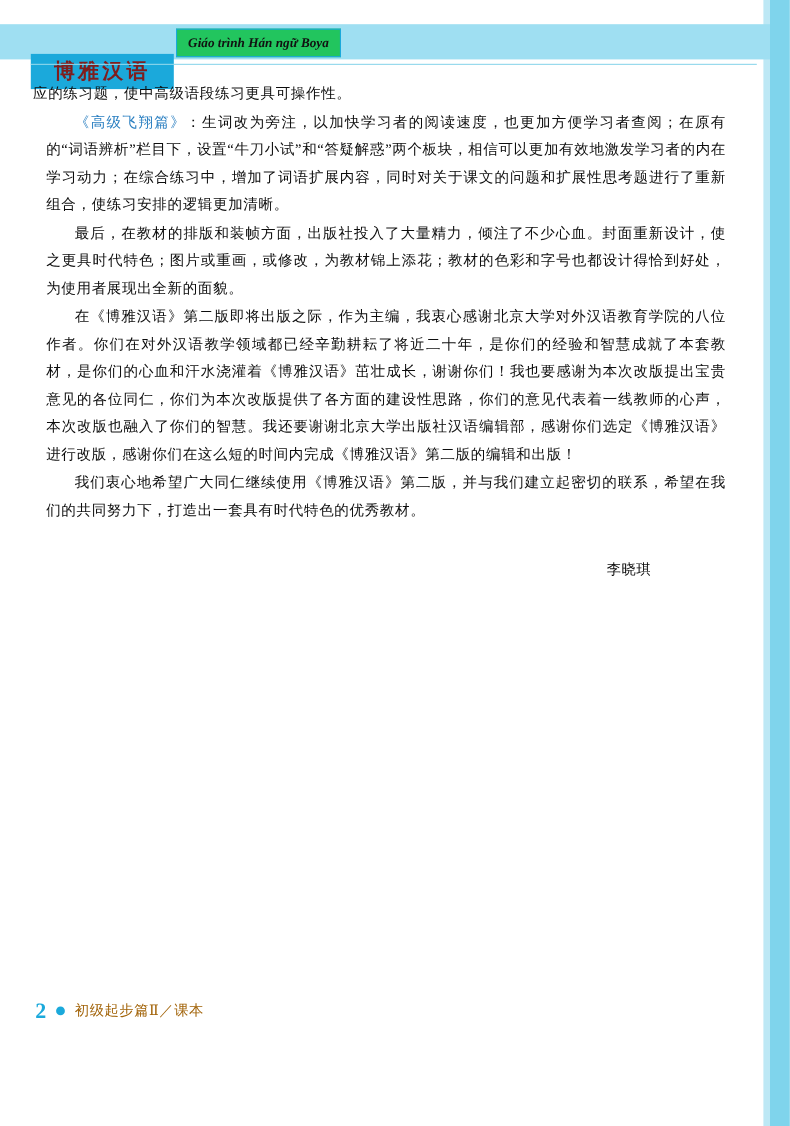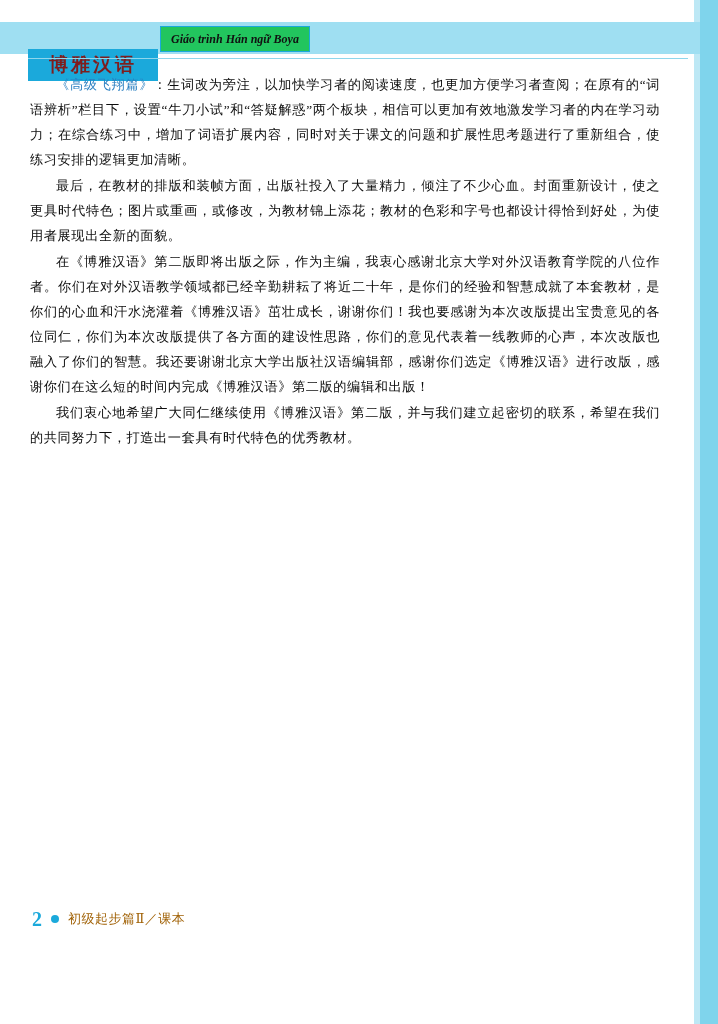--- a/index.html
+++ b/index.html
@@ -108,20 +108,21 @@
     margin: 0 0 1px 0;
     font-size: 13.2px;
     line-height: 25px;
     color: #0d0d0d;
     text-align: justify;
     text-justify: inter-ideograph;
     letter-spacing: 0.6px;
   }
   p.indent {
     text-indent: 26px;
+    margin-left: 12px;
   }
   .blue {
     color: #2a7fc1;
   }
 
   
   .signature {
     position: absolute;
     top: 505px;
     left: 30px;
@@ -174,27 +175,29 @@
   <div class="right-band"></div>
 
   <div class="header">
     <div class="header-bar"></div>
     <div class="header-title-block">博雅汉语</div>
     <div class="header-subtitle-block">Giáo trình Hán ngữ Boya</div>
     <div class="header-rule"></div>
   </div>
 
   <div class="content" id="body-text">
+      <p class="para"><span>应的练习题，使中高级语段练习更具可操作性。</span></p>
       <p class="para indent"><span class="blue">《高级飞翔篇》</span><span>：生词改为旁注，以加快学习者的阅读速度，也更加方便学习者查阅；在原有的“词语辨析”栏目下，设置“牛刀小试”和“答疑解惑”两个板块，相信可以更加有效地激发学习者的内在学习动力；在综合练习中，增加了词语扩展内容，同时对关于课文的问题和扩展性思考题进行了重新组合，使练习安排的逻辑更加清晰。</span></p>
       <p class="para indent"><span>最后，在教材的排版和装帧方面，出版社投入了大量精力，倾注了不少心血。封面重新设计，使之更具时代特色；图片或重画，或修改，为教材锦上添花；教材的色彩和字号也都设计得恰到好处，为使用者展现出全新的面貌。</span></p>
       <p class="para indent"><span>在《博雅汉语》第二版即将出版之际，作为主编，我衷心感谢北京大学对外汉语教育学院的八位作者。你们在对外汉语教学领域都已经辛勤耕耘了将近二十年，是你们的经验和智慧成就了本套教材，是你们的心血和汗水浇灌着《博雅汉语》茁壮成长，谢谢你们！我也要感谢为本次改版提出宝贵意见的各位同仁，你们为本次改版提供了各方面的建设性思路，你们的意见代表着一线教师的心声，本次改版也融入了你们的智慧。我还要谢谢北京大学出版社汉语编辑部，感谢你们选定《博雅汉语》进行改版，感谢你们在这么短的时间内完成《博雅汉语》第二版的编辑和出版！</span></p>
       <p class="para indent"><span>我们衷心地希望广大同仁继续使用《博雅汉语》第二版，并与我们建立起密切的联系，希望在我们的共同努力下，打造出一套具有时代特色的优秀教材。</span></p>
     </div>
 
   <div class="signature">
+    <div>李晓琪</div>
   </div>
 
   <div class="footer">
     <span class="footer-pagenum">2</span>
     <span class="footer-dot"></span>
     <span class="footer-label">初级起步篇Ⅱ／课本</span>
   </div>
 
 </div>
 

